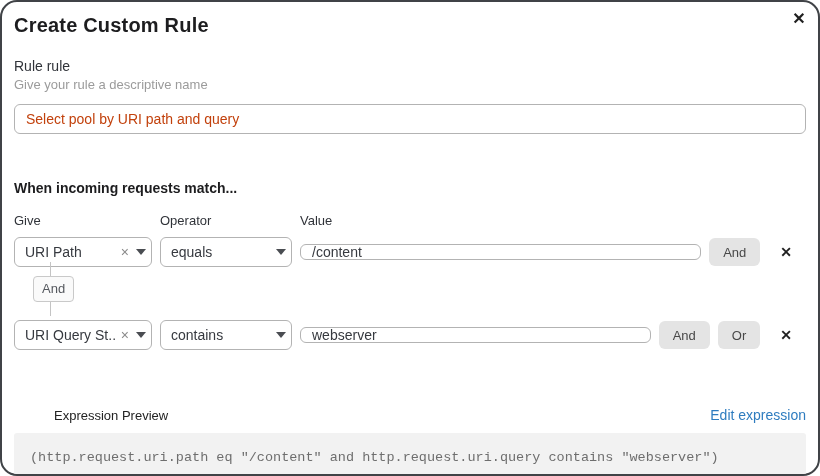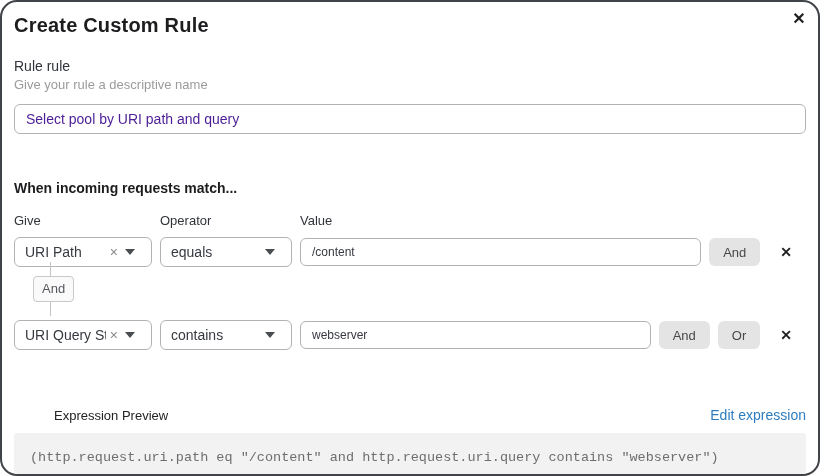--- a/index.html
+++ b/index.html
@@ -50,21 +50,21 @@
   .text-input {
     display: block;
     width: 100%;
     height: 30px;
     margin-top: 12px;
     border: 1px solid #b3b3b3;
     border-radius: 6px;
     padding: 0 11px;
     font-size: 14px;
     font-family: "Liberation Sans", sans-serif;
-    color: #4c1d95;
+    color: #c2410c;
     background: #fff;
     outline: none;
   }
 
   
   .conditions-section { margin: 46px 0 0 2px; }
   .section-heading { font-size: 14px; font-weight: bold; color: #1d1d1f; }
   .col-labels {
     display: flex;
     gap: 8px;
@@ -83,21 +83,21 @@
     margin-top: 9px;
     margin-right: 16px;
   }
   .select-box {
     height: 30px;
     border: 1px solid #b3b3b3;
     border-radius: 6px;
     background: #fff;
     display: flex;
     align-items: center;
-    padding: 0 16px 0 10px;
+    padding: 0 5px 0 10px;
     cursor: pointer;
     flex: none;
   }
   .select-field { width: 138px; }
   .select-operator { width: 132px; }
   .select-text {
     flex: 1;
     font-size: 14px;
     color: #36393f;
     white-space: nowrap;
@@ -112,25 +112,25 @@
   }
   .caret-down {
     width: 0; height: 0;
     border-left: 5px solid transparent;
     border-right: 5px solid transparent;
     border-top: 6px solid #4a4d52;
     flex: none;
   }
   .value-input {
     flex: 1;
-    height: 28px;
+    height: 16px;
     border: 1px solid #b3b3b3;
     border-radius: 6px;
     padding: 0 11px;
-    font-size: 12px;
+    font-size: 14px;
     font-family: "Liberation Sans", sans-serif;
     color: #36393f;
     outline: none;
     min-width: 0;
   }
   .conj-btn {
     height: 28px;
     padding: 0 14px;
     border: none;
     border-radius: 6px;

